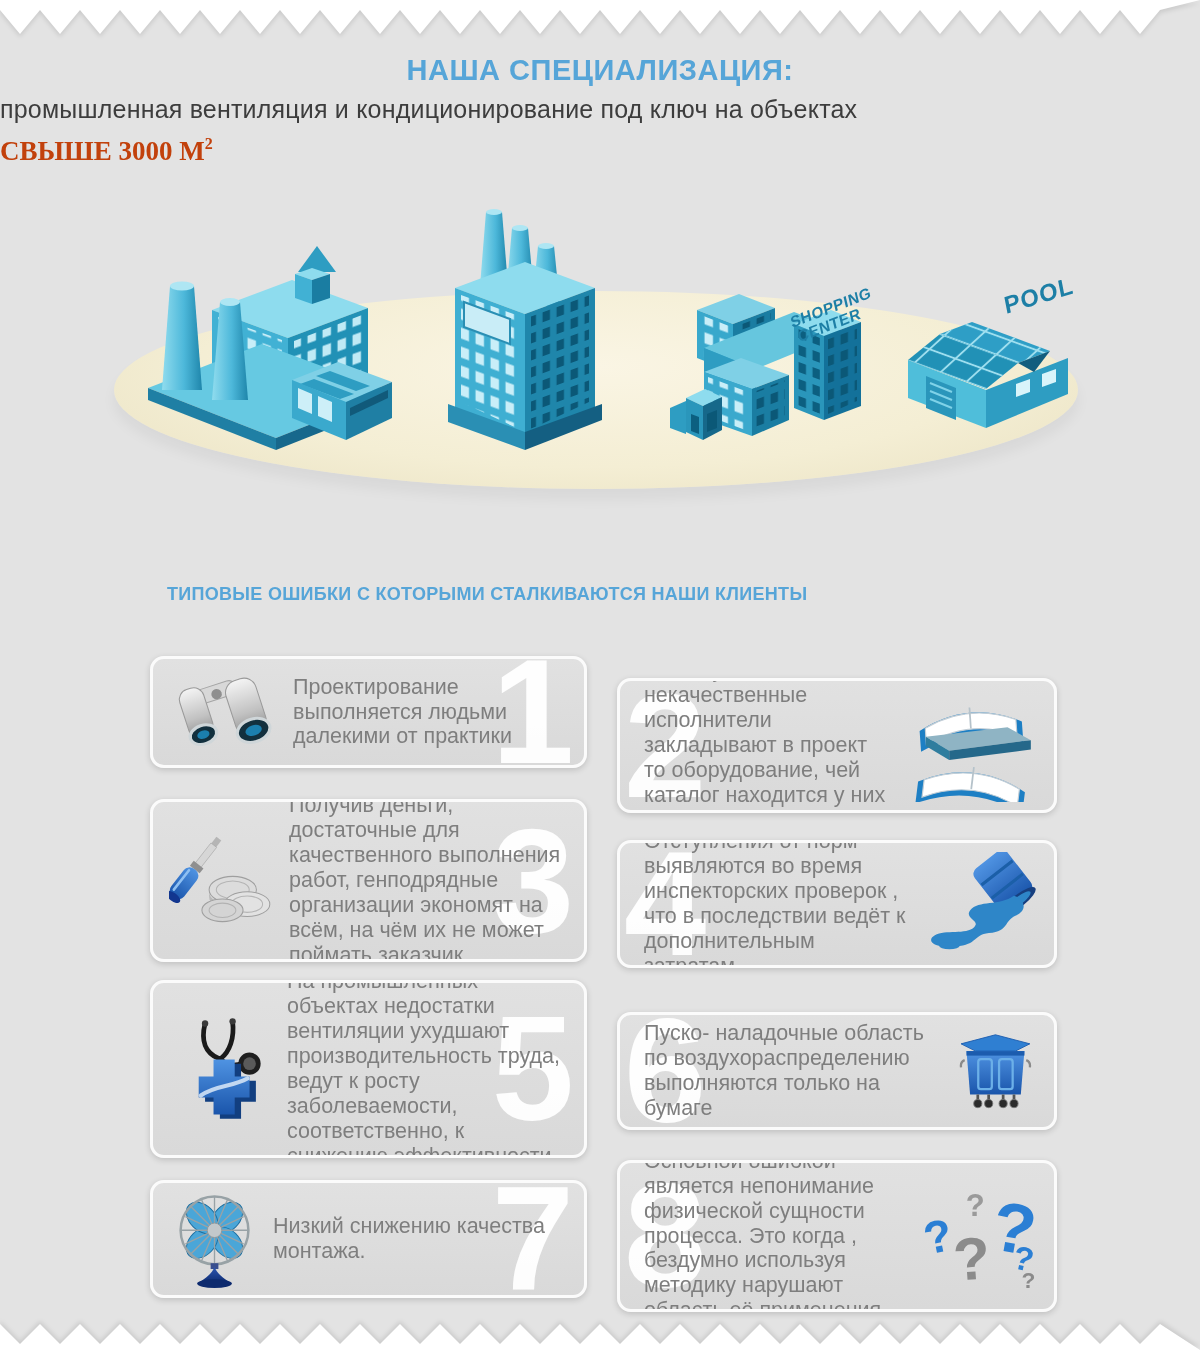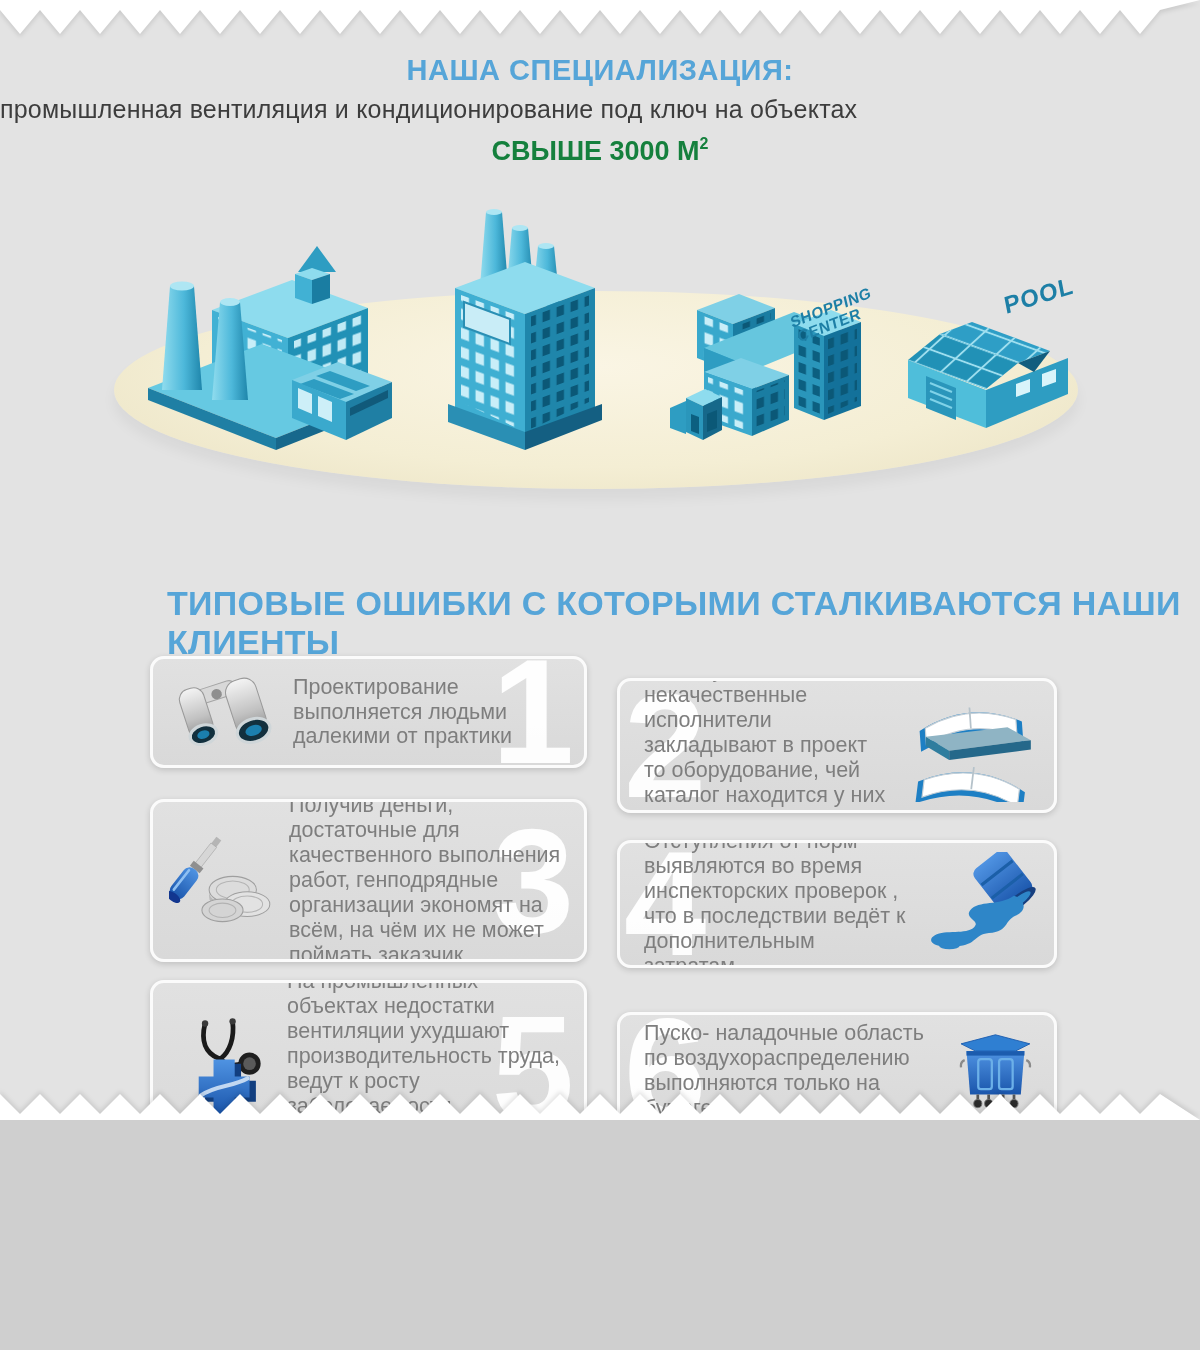--- a/index.html
+++ b/index.html
@@ -1,37 +1,37 @@
 <!DOCTYPE html>
 <html><head>
 <meta charset="utf-8">
 <style>
   html,body{margin:0;padding:0;background:#cfcfcf;}
-  #page{position:relative;width:1200px;height:1120px;margin:0 auto;background:#e3e3e3;overflow:hidden;
+  #page{position:relative;width:1200px;height:1350px;margin:0 auto;background:#e3e3e3;overflow:hidden;
         font-family:"Liberation Sans","DejaVu Sans",sans-serif;}
   .abs{position:absolute;}
   
   .zz-top{left:0;top:0;filter:drop-shadow(0 3px 2px rgba(0,0,0,.10));z-index:20;}
   .zz-bot{left:0;bottom:0;filter:drop-shadow(0 -3px 2px rgba(0,0,0,.10));z-index:20;}
   
   .h-title{left:0;top:54px;width:1200px;text-align:center;font-size:29px;font-weight:bold;color:#56a5d8;letter-spacing:.5px;}
   .h-sub{left:0;top:95px;width:1200px;font-size:25px;color:#3d3d3d;letter-spacing:.2px;}
-  .h-area{left:0;top:136px;width:1200px;text-align:center;font-size:27px;font-weight:bold;color:#15803d;}
+  .h-area{left:0;top:136px;width:1200px;text-align:left;font-size:27px;font-weight:bold;color:#c2410c;font-family:Liberation Serif, serif;}
   .h-area .sup{font-size:16px;position:relative;top:-11px;}
   
   .platform{left:114px;top:291px;width:964px;height:198px;border-radius:50%;z-index:1;
             background:radial-gradient(ellipse at 50% 38%,#faf5e4 0%,#f4eed4 58%,#e9e1c1 100%);
             box-shadow:0 10px 14px rgba(0,0,0,.05);}
   .big{left:272px;top:150px;color:#ffffff;font-weight:bold;white-space:nowrap;z-index:2;line-height:1;}
   .big .gt{font-size:108px;position:relative;top:20px;letter-spacing:0;}
   .big .main{font-size:150px;letter-spacing:9px;}
   .big .sup{font-size:72px;position:relative;top:-64px;letter-spacing:0;}
   .bld{position:absolute;z-index:3;}
   
-  .sec-title{left:167px;top:584px;font-size:34px;font-weight:bold;color:#56a5d8;letter-spacing:.3px;}
+  .sec-title{left:167px;top:584px;font-size:18px;font-weight:bold;color:#56a5d8;letter-spacing:.3px;}
   
   .card{position:absolute;box-sizing:border-box;border-radius:14px;border:3px solid #fbfbfb;
         background:linear-gradient(180deg,#e1e1e1 0%,#d9d9d9 100%);
         box-shadow:0 2px 6px rgba(0,0,0,.16);
         display:flex;align-items:center;padding:8px 16px;overflow:hidden;}
   .card .num{position:absolute;top:50%;transform:translateY(-50%);font-size:148px;font-weight:bold;
              color:#ffffff;line-height:1;z-index:0;opacity:.95;}
   .card.num-right .num{right:10px;}
   .card.num-left .num{left:4px;}
   .card .icon{flex:0 0 auto;display:flex;align-items:center;justify-content:center;position:relative;z-index:1;}

